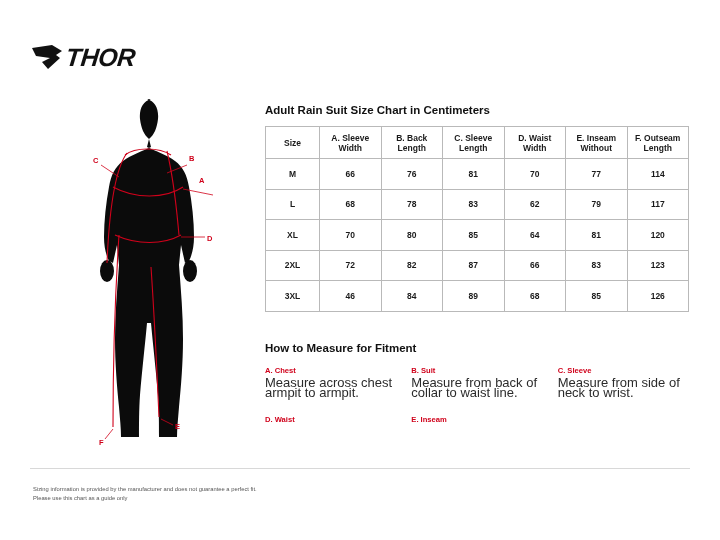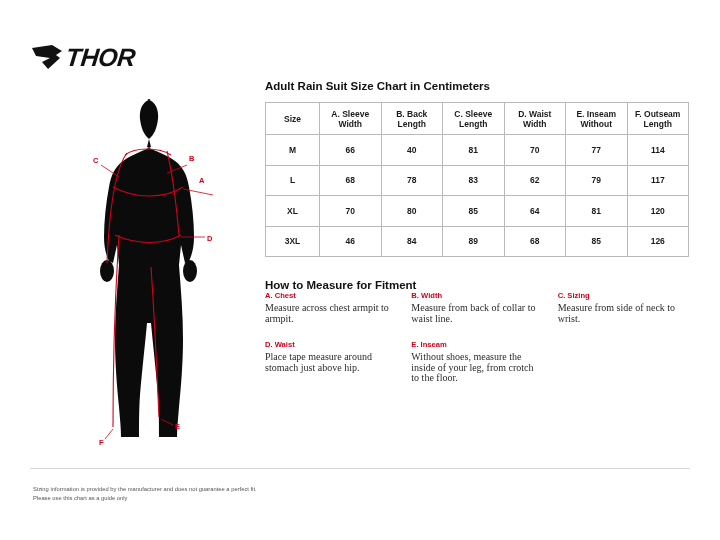--- a/index.html
+++ b/index.html
@@ -48,21 +48,21 @@
     left: 55px;
     top: 95px;
     width: 190px;
     height: 350px;
   }
 
   
   .content {
     position: absolute;
     left: 265px;
-    top: 80px;
+    top: 104px;
     width: 425px;
   }
   .chart-title {
     font-size: 11.5px;
     font-weight: bold;
     color: #111;
     margin-bottom: 10px;
   }
 
   table.size-chart {
@@ -89,45 +89,44 @@
     height: 30.5px;
     font-weight: bold;
   }
   table.size-chart tbody td.size-cell {
     font-weight: bold;
   }
   .col-size { width: 54px; }
   .col-m { width: 61.5px; }
 
   .measure-title {
-    margin-top: 22px;
+    margin-top: 30px;
     font-size: 11.5px;
     font-weight: bold;
     color: #111;
   }
   .measure-grid {
-    margin-top: 0;
+    margin-top: 12px;
     display: grid;
     grid-template-columns: 1fr 1fr 1fr;
     column-gap: 14px;
     row-gap: 16px;
     width: 425px;
   }
   .measure-item { width: 130px; }
   .measure-head {
     font-size: 7.6px;
     font-weight: bold;
     color: #d0021b;
     margin-bottom: 3px;
   }
   .measure-body {
-    font-size: 10px;
+    font-size: 13px;
     line-height: 10.5px;
     color: #2b2b2b;
-    font-family: Liberation Serif, serif;
   }
 
   
   .footer-rule {
     position: absolute;
     left: 30px;
     top: 468px;
     width: 660px;
     height: 1px;
     background: #d8d8d8;
@@ -242,21 +241,21 @@
           <th>C. Sleeve Length</th>
           <th>D. Waist Width</th>
           <th>E. Inseam Without</th>
           <th>F. Outseam Length</th>
         </tr>
       </thead>
       <tbody>
         <tr>
           <td class="size-cell">M</td>
           <td>66</td>
-          <td>40</td>
+          <td>76</td>
           <td>81</td>
           <td>70</td>
           <td>77</td>
           <td>114</td>
         </tr>
         <tr>
           <td class="size-cell">L</td>
           <td>68</td>
           <td>78</td>
           <td>83</td>
@@ -267,53 +266,60 @@
         <tr>
           <td class="size-cell">XL</td>
           <td>70</td>
           <td>80</td>
           <td>85</td>
           <td>64</td>
           <td>81</td>
           <td>120</td>
         </tr>
         <tr>
+          <td class="size-cell">2XL</td>
+          <td>72</td>
+          <td>82</td>
+          <td>87</td>
+          <td>66</td>
+          <td>83</td>
+          <td>123</td>
+        </tr>
+        <tr>
           <td class="size-cell">3XL</td>
           <td>46</td>
           <td>84</td>
           <td>89</td>
           <td>68</td>
           <td>85</td>
           <td>126</td>
         </tr>
       </tbody>
     </table>
 
     <div class="measure-title">How to Measure for Fitment</div>
 
     <div class="measure-grid">
       <div class="measure-item">
         <div class="measure-head">A. Chest</div>
         <div class="measure-body">Measure across chest armpit to armpit.</div>
       </div>
       <div class="measure-item">
-        <div class="measure-head">B. Width</div>
+        <div class="measure-head">B. Suit</div>
         <div class="measure-body">Measure from back of collar to waist line.</div>
       </div>
       <div class="measure-item">
-        <div class="measure-head">C. Sizing</div>
+        <div class="measure-head">C. Sleeve</div>
         <div class="measure-body">Measure from side of neck to wrist.</div>
       </div>
       <div class="measure-item">
         <div class="measure-head">D. Waist</div>
-        <div class="measure-body">Place tape measure around stomach just above hip.</div>
       </div>
       <div class="measure-item">
         <div class="measure-head">E. Inseam</div>
-        <div class="measure-body">Without shoes, measure the inside of your leg, from crotch to the floor.</div>
       </div>
     </div>
   </div>
 
   <div class="footer-rule"></div>
   <div class="footer-note">
     <div>Sizing information is provided by the manufacturer and does not guarantee a perfect fit.</div>
     <div>Please use this chart as a guide only</div>
   </div>
 

